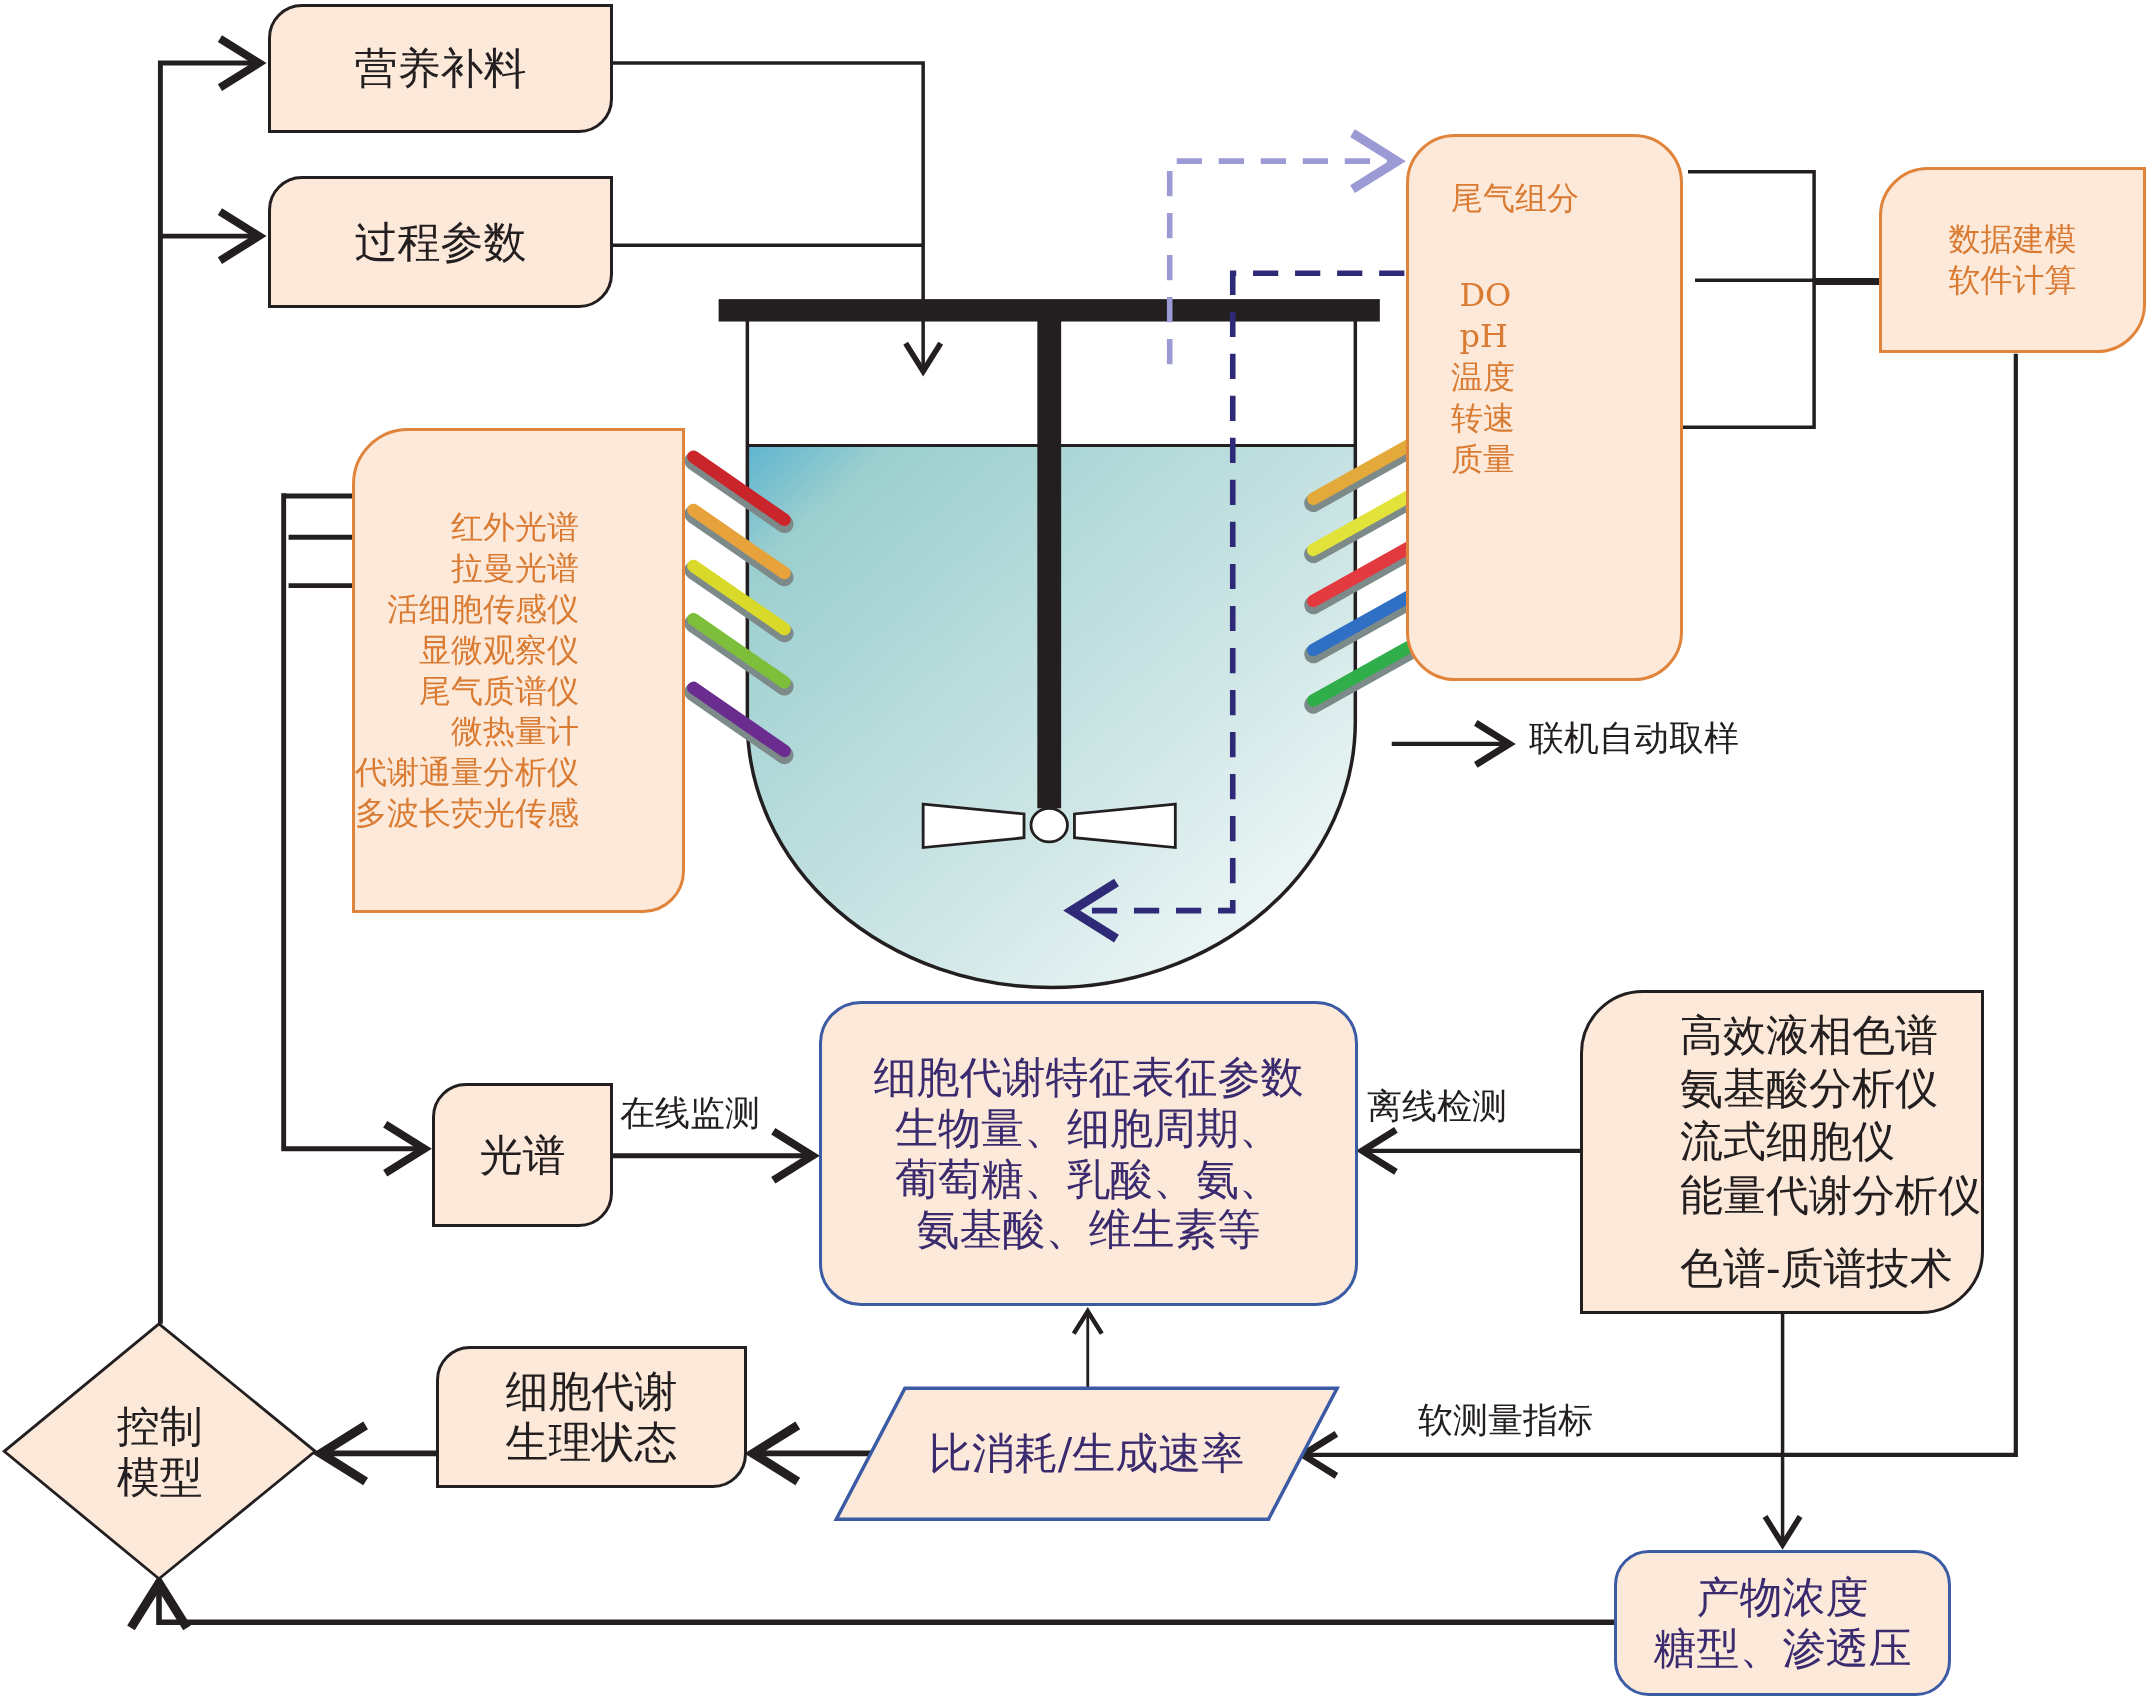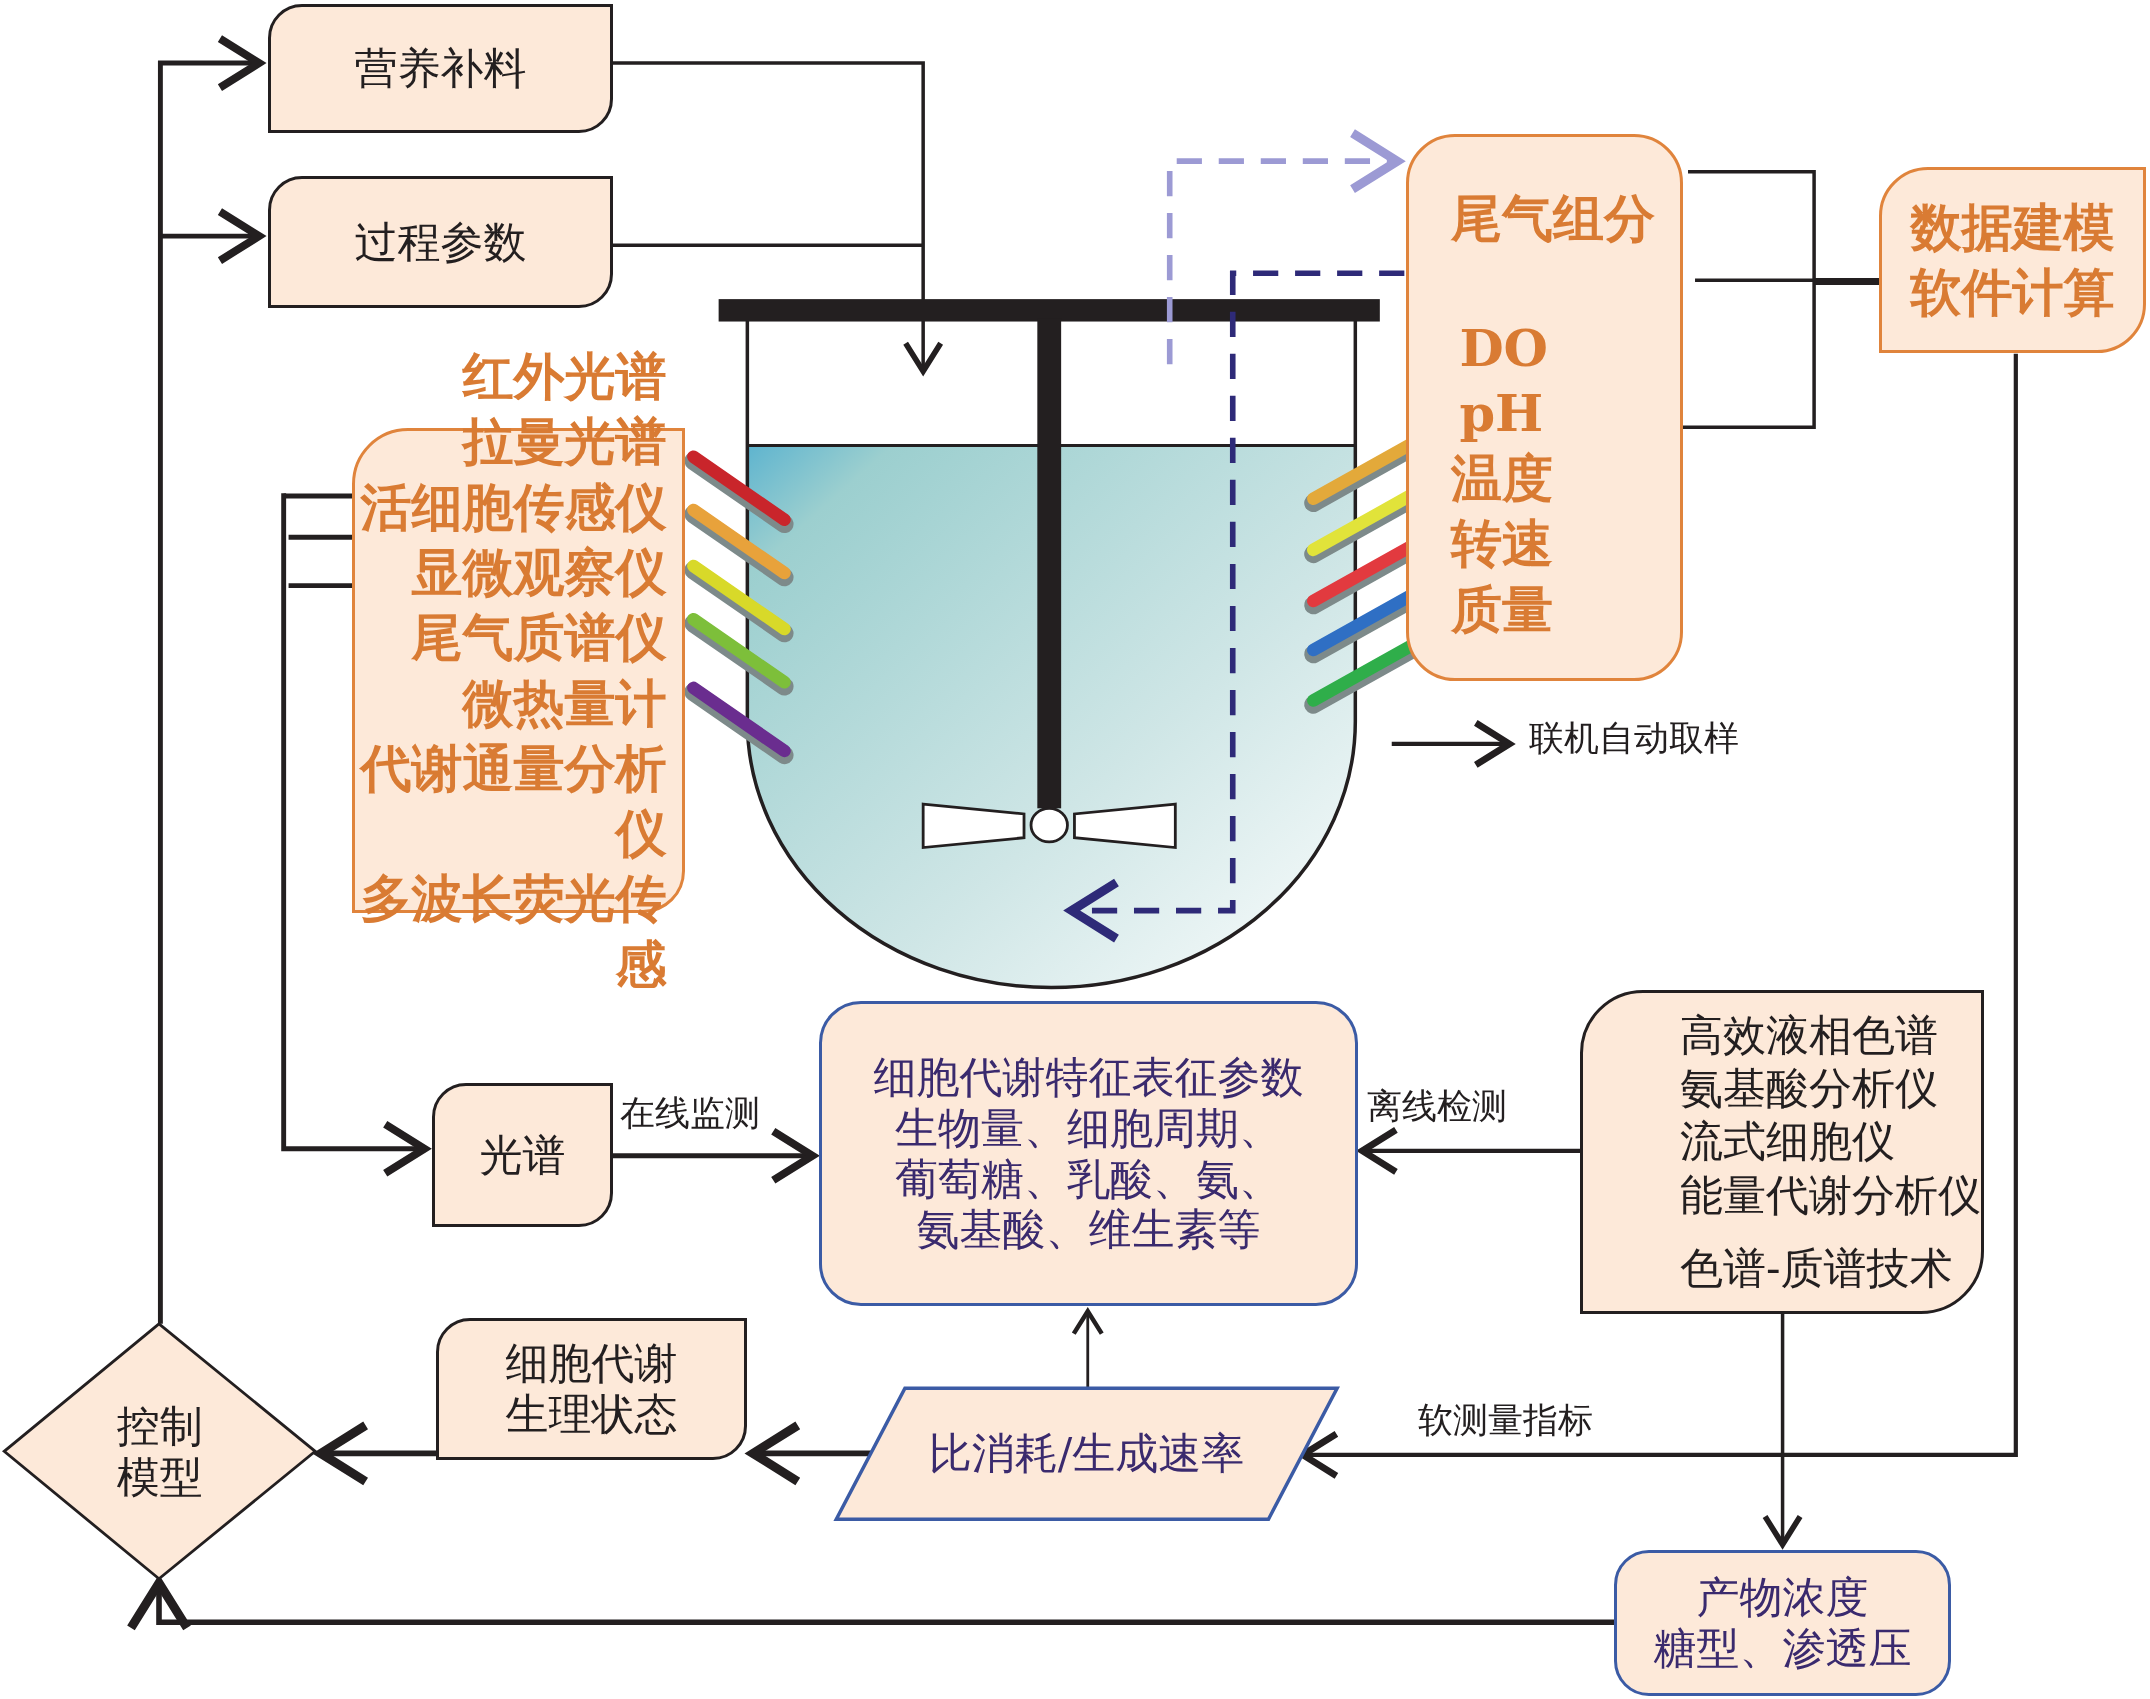--- a/index.html
+++ b/index.html
@@ -6,21 +6,21 @@
   body { width:2151px; height:1700px; position:relative; overflow:hidden; font-family:"DejaVu Serif","Liberation Serif",serif; }
   svg.wires { position:absolute; left:0; top:0; width:2151px; height:1700px; }
   .box { position:absolute; box-sizing:border-box; background:#fde9d9; display:flex; flex-direction:column; justify-content:center; align-items:center; }
   .blk { border:3.5px solid #231f20; color:#231f20; }
   .org { border:3.5px solid #e0843c; color:#d97b33; }
   .blu { border:3.5px solid #3b5ba5; color:#3a2a6e; }
   .corner-tl-br { border-radius:34px 0 34px 0; }
   .corner-all { border-radius:42px; }
   .lbl { position:absolute; white-space:nowrap; color:#231f20; font-size:35px; line-height:1; }
   .t62 { font-size:43px; line-height:1.18; }
-  .t60 { font-size:51px; line-height:1.28;font-weight:bold; }
+  .t60 { font-size:32px; line-height:1.28; }
   .line { display:block; }
 </style>
 </head>
 <body>
 
 <svg class="wires" viewBox="0 0 3071 2427">
   <defs>
     <marker id="arr" markerWidth="12" markerHeight="12" refX="10" refY="6" orient="auto" markerUnits="strokeWidth">
       <path d="M2,1 L10,6 L2,11" fill="none" stroke="#231f20" stroke-width="1.6"></path>
     </marker>
@@ -192,21 +192,21 @@
     </div>
 </div>
 
 <span class="lbl" style="left:1418px;top:1403px;">软测量指标</span>
 
 <div style="position:absolute;left:836px;top:1388px;width:501px;height:131px;display:flex;flex-direction:row;justify-content:center;align-items:center;color:#3a2a6e;">
   <span class="line t62">比消耗/</span>
   <span class="line t62">生成速率</span>
 </div>
 
-<div class="box blk corner-tl-br" style="left:436px;top:1318px;width:311px;height:142px;">
+<div class="box blk corner-tl-br" style="left:436px;top:1346px;width:311px;height:142px;">
   <span class="line t62">细胞代谢</span>
   <span class="line t62">生理状态</span>
 </div>
 
 <div style="position:absolute;left:4.2px;top:1324px;width:311px;height:255px;display:flex;flex-direction:column;justify-content:center;align-items:center;color:#231f20;">
   <span class="line t62">控制</span>
   <span class="line t62">模型</span>
 </div>
 
 <div class="box blu corner-all" style="left:1614px;top:1550px;width:337px;height:146px;border-radius:35px;">

